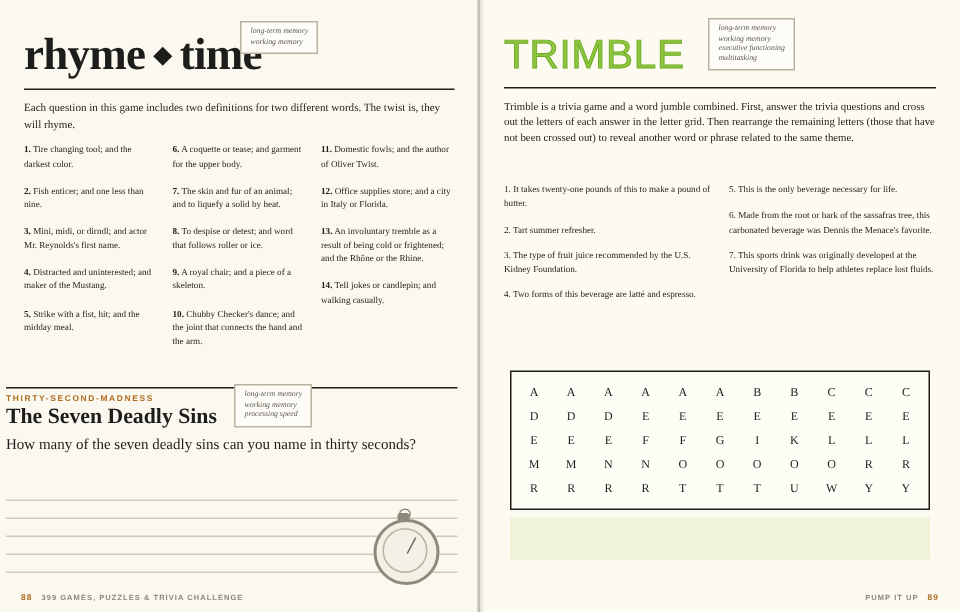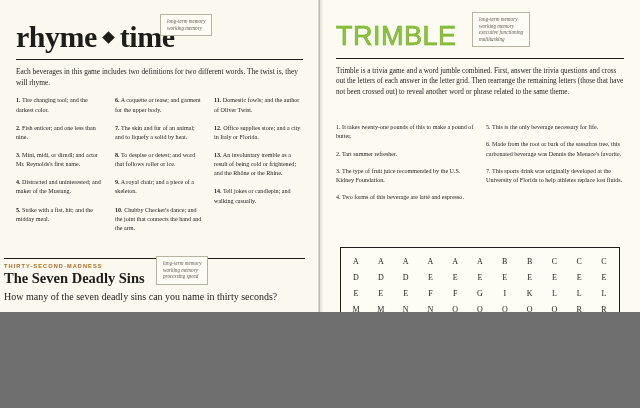--- a/index.html
+++ b/index.html
@@ -2,21 +2,21 @@
 <html><head>
 <meta charset="utf-8">
 <style>
   html, body {
     margin: 0;
     padding: 0;
     background: #6f6f6f;
   }
   .page-spread {
     width: 640px;
-    height: 312px;
+    height: 408px;
     position: relative;
     display: flex;
     background: #5e5e5e;
     font-family: "Liberation Serif", serif;
     overflow: hidden;
   }
   .page {
     width: 320px;
     height: 408px;
     position: relative;
@@ -296,21 +296,21 @@
     </div>
 
     <h1 class="rt-title">
       <span>rhyme</span>
       <span class="diamond"></span>
       <span>time</span>
     </h1>
 
     <div class="rule-thin"></div>
 
-    <p class="intro">Each beverages in this game includes two definitions for two different words. The twist is, they will rhyme.</p>
+    <p class="intro">Each question in this game includes two definitions for two different words. The twist is, they will rhyme.</p>
 
     <div class="qcols">
       <div class="qcol">
         <div class="qitem"><span class="qnum">1.</span> <span>Tire changing tool; and the darkest color.</span></div>
         <div class="qitem"><span class="qnum">2.</span> <span>Fish enticer; and one less than nine.</span></div>
         <div class="qitem"><span class="qnum">3.</span> <span>Mini, midi, or dirndl; and actor Mr. Reynolds's first name.</span></div>
         <div class="qitem"><span class="qnum">4.</span> <span>Distracted and uninterested; and maker of the Mustang.</span></div>
         <div class="qitem"><span class="qnum">5.</span> <span>Strike with a fist, hit; and the midday meal.</span></div>
       </div>
       <div class="qcol">

